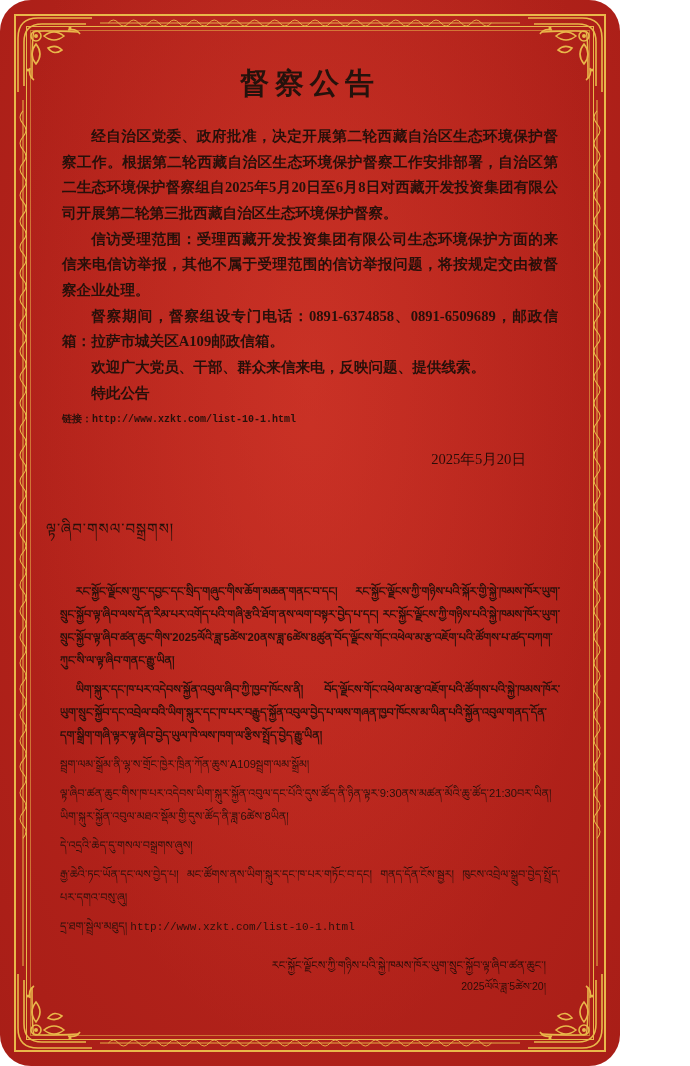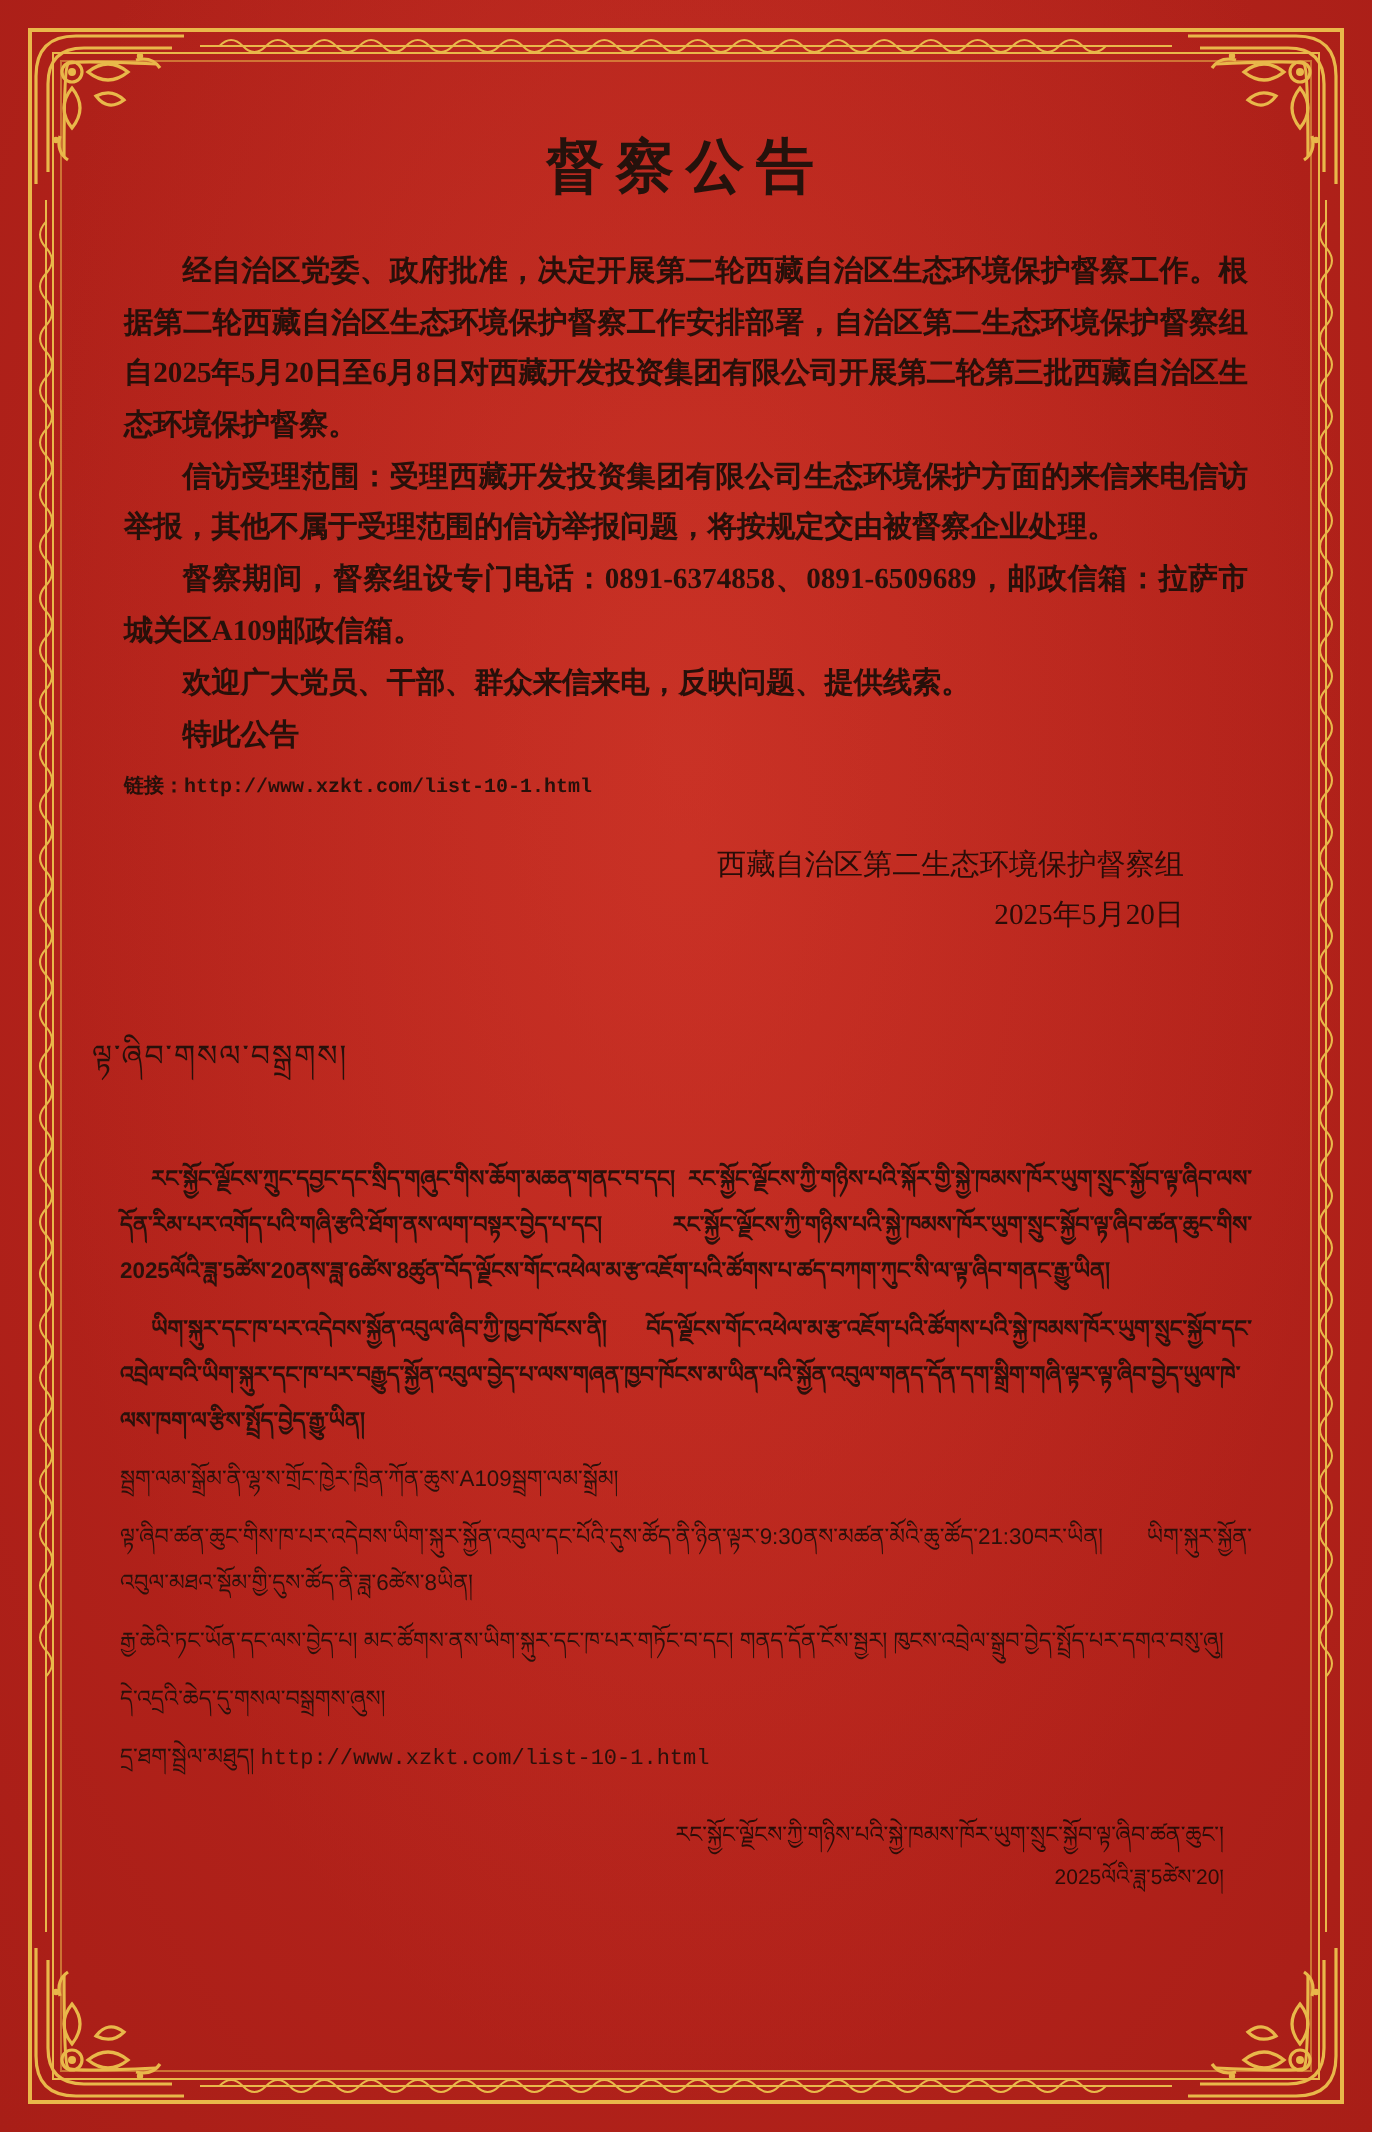--- a/index.html
+++ b/index.html
@@ -5,27 +5,28 @@
   html, body {
     margin: 0;
     padding: 0;
     background: #ffffff;
   }
   body {
     font-family: "Liberation Sans", sans-serif;
   }
   .page {
     position: relative;
-    width: 686px;
+    width: 620px;
     height: 1066px;
     background: #c0271f;
     background-image:
       radial-gradient(ellipse at 50% 40%, #c8302400 0%, #a81e17 100%);
     overflow: hidden;
     box-sizing: border-box;
+    border-radius: 31px;
   }
   .page::before {
     
     content: "";
     position: absolute;
     inset: 0;
     background: radial-gradient(ellipse at 50% 35%, rgba(220,70,50,0.35) 0%, rgba(168,30,23,0) 70%);
     pointer-events: none;
   }
   
@@ -288,33 +289,32 @@
     <div class="zh-body">
       <p>经自治区党委、政府批准，决定开展第二轮西藏自治区生态环境保护督察工作。根据第二轮西藏自治区生态环境保护督察工作安排部署，自治区第二生态环境保护督察组自2025年5月20日至6月8日对西藏开发投资集团有限公司开展第二轮第三批西藏自治区生态环境保护督察。</p>
       <p>信访受理范围：受理西藏开发投资集团有限公司生态环境保护方面的来信来电信访举报，其他不属于受理范围的信访举报问题，将按规定交由被督察企业处理。</p>
       <p>督察期间，督察组设专门电话：0891-6374858、0891-6509689，邮政信箱：拉萨市城关区A109邮政信箱。</p>
       <p>欢迎广大党员、干部、群众来信来电，反映问题、提供线索。</p>
       <p>特此公告</p>
       <p class="noindent link-line"><span>链接：</span><span>http://www.xzkt.com/list-10-1.html</span></p>
     </div>
 
     <div class="sign">
-      <div>西藏自治区第二生态环境保护督察组</div>
       <div>2025年5月20日</div>
     </div>
 
     <div class="bo-title">ལྟ་ཞིབ་གསལ་བསྒྲགས།</div>
 
     <div class="bo-body">
       <p class="ind">རང་སྐྱོང་ལྗོངས་ཀྲུང་དབྱང་དང་སྲིད་གཞུང་གིས་ཆོག་མཆན་གནང་བ་དང། རང་སྐྱོང་ལྗོངས་ཀྱི་གཉིས་པའི་སྐོར་གྱི་སྐྱེ་ཁམས་ཁོར་ཡུག་སྲུང་སྐྱོབ་ལྟ་ཞིབ་ལས་དོན་རིམ་པར་འགོད་པའི་གཞི་རྩའི་ཐོག་ནས་ལག་བསྟར་བྱེད་པ་དང། རང་སྐྱོང་ལྗོངས་ཀྱི་གཉིས་པའི་སྐྱེ་ཁམས་ཁོར་ཡུག་སྲུང་སྐྱོབ་ལྟ་ཞིབ་ཚན་ཆུང་གིས་2025ལོའི་ཟླ་5ཚེས་20ནས་ཟླ་6ཚེས་8ཚུན་བོད་ལྗོངས་གོང་འཕེལ་མ་རྩ་འཇོག་པའི་ཚོགས་པ་ཚད་བཀག་ཀུང་སི་ལ་ལྟ་ཞིབ་གནང་རྒྱུ་ཡིན།</p>
       <p class="ind">ཡིག་སྐུར་དང་ཁ་པར་འདེབས་སྐྱོན་འབུལ་ཞིབ་ཀྱི་ཁྱབ་ཁོངས་ནི། བོད་ལྗོངས་གོང་འཕེལ་མ་རྩ་འཇོག་པའི་ཚོགས་པའི་སྐྱེ་ཁམས་ཁོར་ཡུག་སྲུང་སྐྱོབ་དང་འབྲེལ་བའི་ཡིག་སྐུར་དང་ཁ་པར་བརྒྱུད་སྐྱོན་འབུལ་བྱེད་པ་ལས་གཞན་ཁྱབ་ཁོངས་མ་ཡིན་པའི་སྐྱོན་འབུལ་གནད་དོན་དག་སྒྲིག་གཞི་ལྟར་ལྟ་ཞིབ་བྱེད་ཡུལ་ཁེ་ལས་ཁག་ལ་རྩིས་སྤྲོད་བྱེད་རྒྱུ་ཡིན།</p>
       <p>སྦྲག་ལམ་སྒྲོམ་ནི་ལྷ་ས་གྲོང་ཁྱེར་ཁྲིན་ཀོན་ཆུས་A109སྦྲག་ལམ་སྒྲོམ།</p>
       <p>ལྟ་ཞིབ་ཚན་ཆུང་གིས་ཁ་པར་འདེབས་ཡིག་སྐུར་སྐྱོན་འབུལ་དང་པོའི་དུས་ཚོད་ནི་ཉིན་ལྟར་9:30ནས་མཚན་མོའི་ཆུ་ཚོད་21:30བར་ཡིན། ཡིག་སྐུར་སྐྱོན་འབུལ་མཐའ་སྡོམ་གྱི་དུས་ཚོད་ནི་ཟླ་6ཚེས་8ཡིན།</p>
+      <p>དེ་འདྲའི་ཆེད་དུ་གསལ་བསྒྲགས་ཞུས།</p>
       <p>རྒྱ་ཆེའི་ཏང་ཡོན་དང་ལས་བྱེད་པ། མང་ཚོགས་ནས་ཡིག་སྐུར་དང་ཁ་པར་གཏོང་བ་དང། གནད་དོན་ངོས་སྦྱར། ཁུངས་འབྲེལ་སྒྲུབ་བྱེད་སྤྲོད་པར་དགའ་བསུ་ཞུ།</p>
-      <p>དེ་འདྲའི་ཆེད་དུ་གསལ་བསྒྲགས་ཞུས།</p>
       <p><span>དྲ་ཐག་སྦྲེལ་མཐུད། </span><span class="bo-mono">http://www.xzkt.com/list-10-1.html</span></p>
     </div>
 
     <div class="bo-sign">
       <div>རང་སྐྱོང་ལྗོངས་ཀྱི་གཉིས་པའི་སྐྱེ་ཁམས་ཁོར་ཡུག་སྲུང་སྐྱོབ་ལྟ་ཞིབ་ཚན་ཆུང་།</div>
       <div class="date">2025ལོའི་ཟླ་5ཚེས་20།</div>
     </div>
 
   </div>
 </div>

